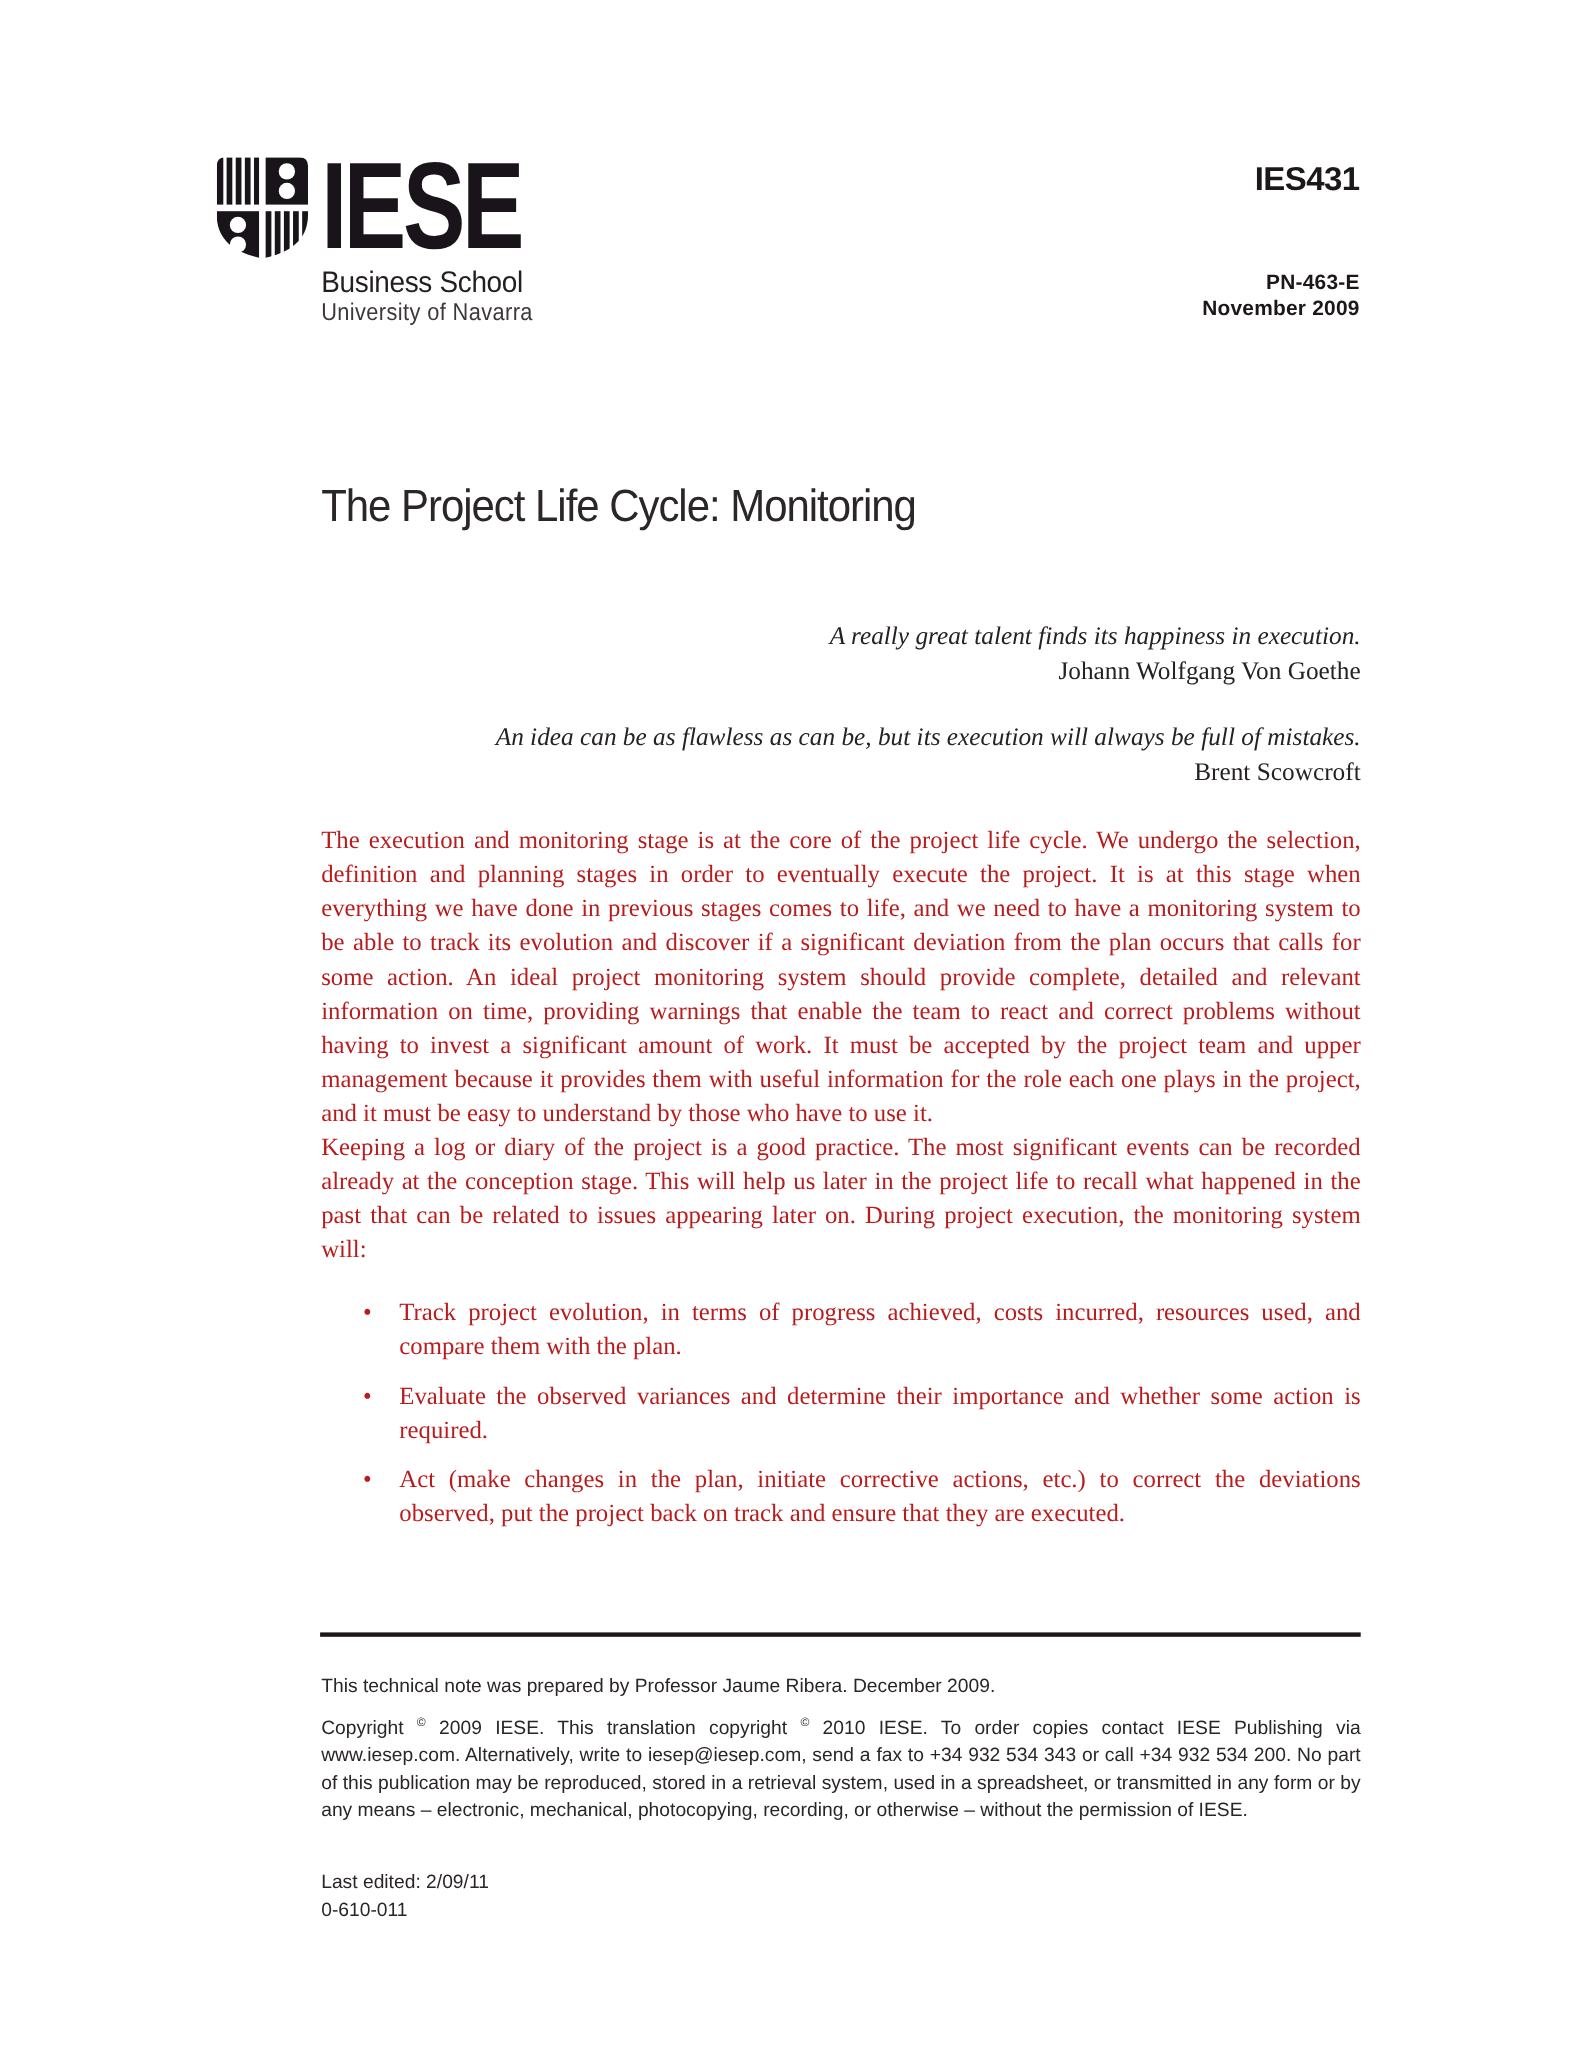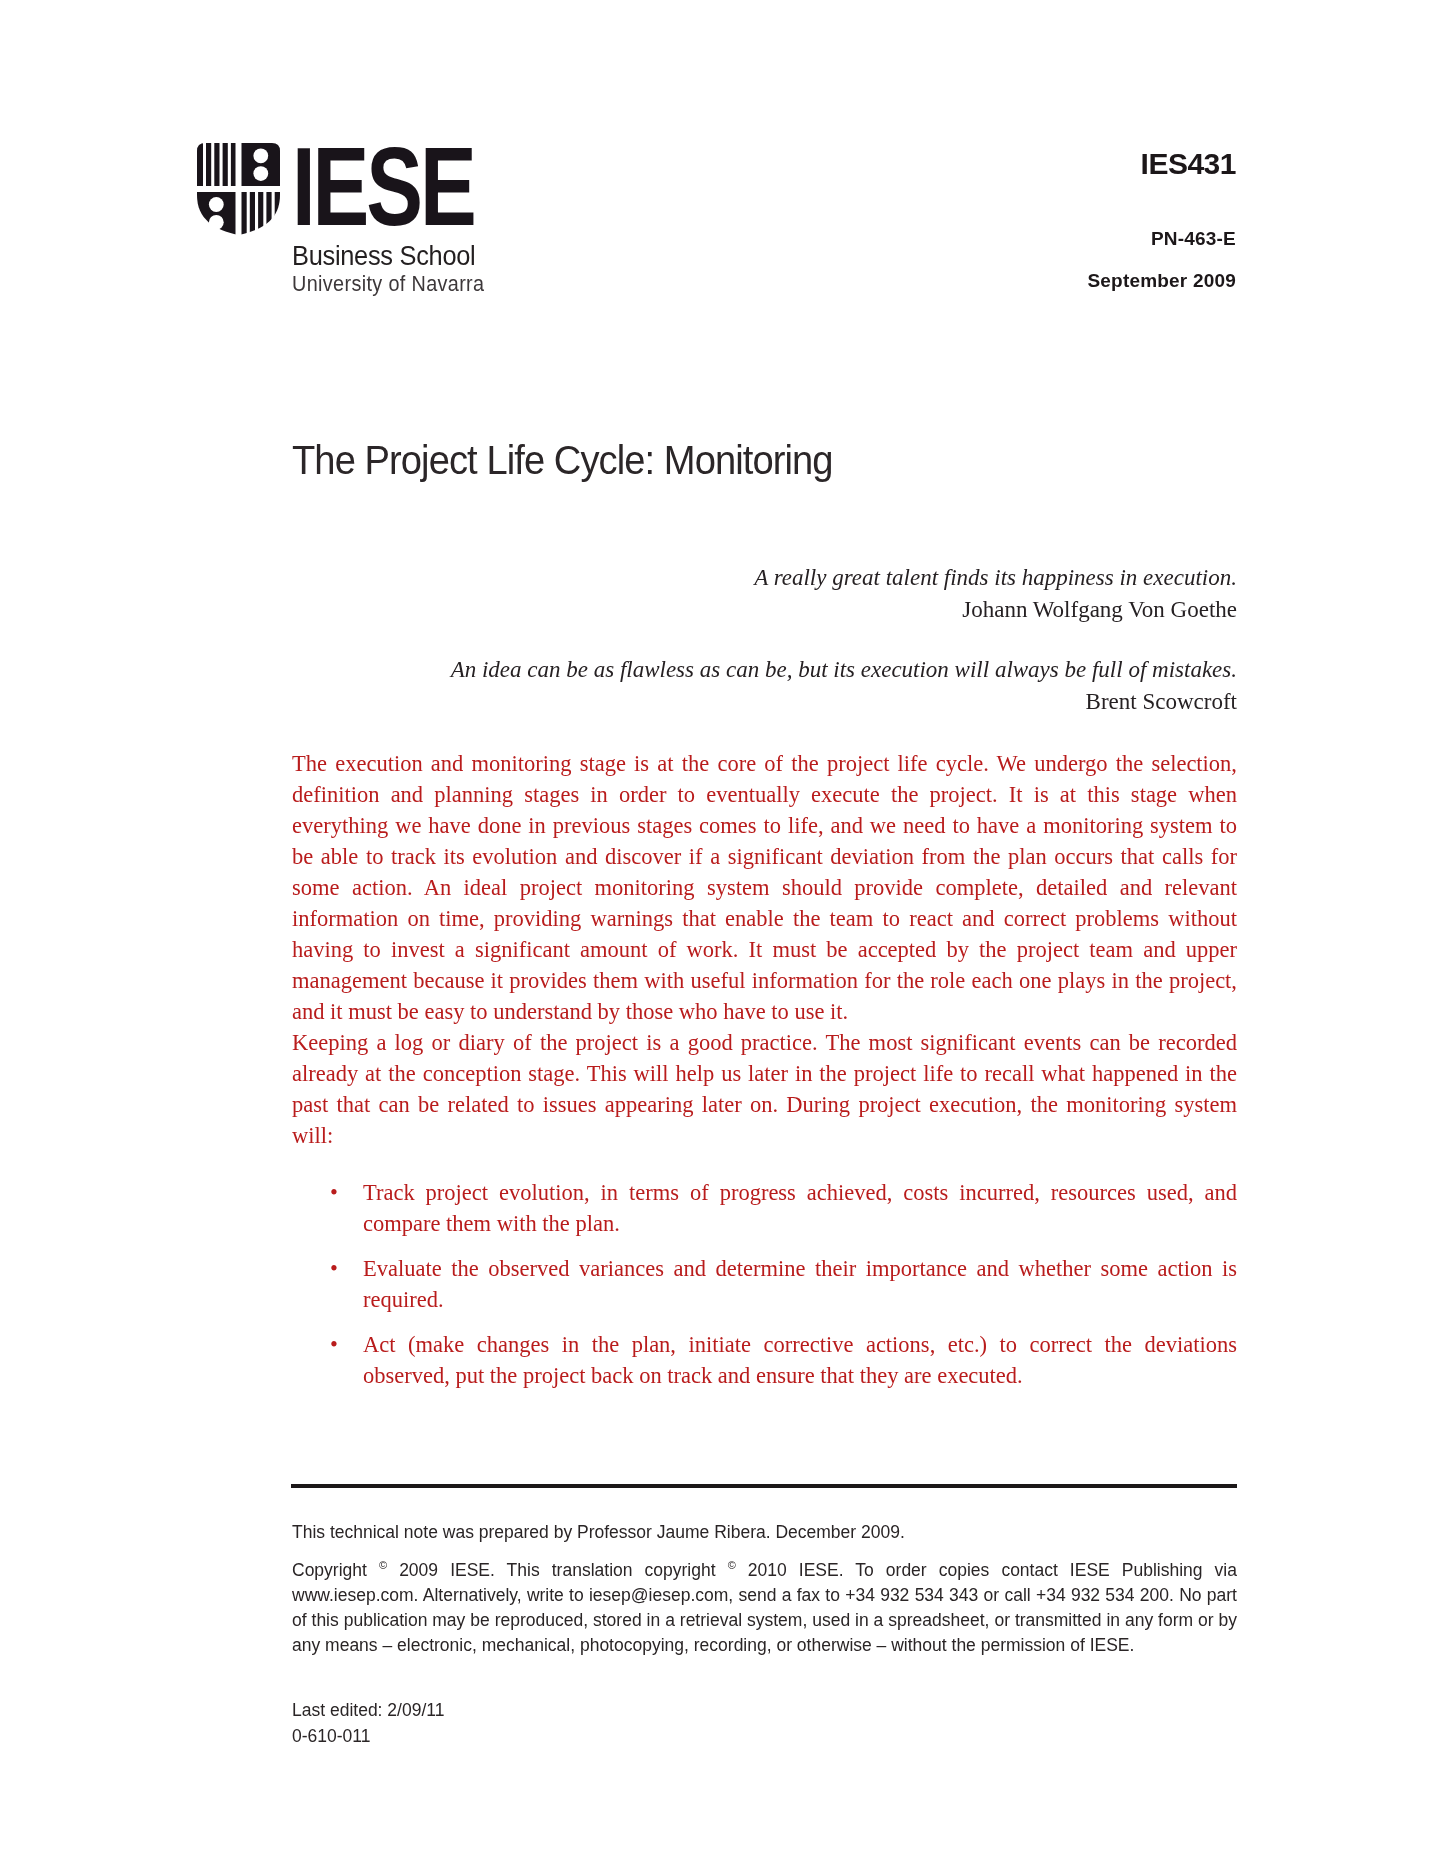--- a/index.html
+++ b/index.html
@@ -24,21 +24,21 @@
     margin-top:12px; font-size:27px; font-weight:400; line-height:28px; letter-spacing:-0.3px;
     transform:scaleX(0.94); transform-origin:0 0; white-space:nowrap; color:#231f20;
   }
   .brand-univ {
     margin-top:2px; font-size:22px; font-weight:400; line-height:24px; letter-spacing:0.4px;
     transform:scaleX(0.90); transform-origin:0 0; white-space:nowrap; color:#3d383a;
   }
   .hdr-right { position:absolute; right:209px; top:147px; width:400px; text-align:right;
     font-family:"Liberation Sans", sans-serif; color:#1c1719; }
   .doc-code { font-size:30px; font-weight:700; letter-spacing:-0.5px; }
-  .ref-code { position:absolute; right:0; top:81px; font-size:19px; font-weight:700; letter-spacing:0.2px; }
+  .ref-code { position:absolute; right:0; top:100px; font-size:19px; font-weight:700; letter-spacing:0.2px; }
   .doc-date { position:absolute; right:0; top:123px; font-size:19px; font-weight:700; letter-spacing:0.2px; }
 
   
   .title {
     position:absolute; left:292px; top:437px; width:1000px;
     font-family:"Liberation Sans", sans-serif; font-weight:400;
     font-size:41px; letter-spacing:-1px; color:#2b2628;
     transform:scaleX(0.93); transform-origin:0 0; white-space:nowrap;
   }
 
@@ -104,21 +104,21 @@
 
   <div class="brand">
     <div class="brand-word">IESE</div>
     <div class="brand-school">Business School</div>
     <div class="brand-univ">University of Navarra</div>
   </div>
 
   <div class="hdr-right">
     <div class="doc-code">IES431</div>
     <div class="ref-code">PN-463-E</div>
-    <div class="doc-date">September 2009</div>
+    <div class="doc-date">November 2009</div>
   </div>
 
   <h1 class="title">The Project Life Cycle: Monitoring</h1>
 
   <div class="quotes">
     <div class="quote">
       <div class="quote-text">A really great talent finds its happiness in execution.</div>
       <div class="quote-author">Johann Wolfgang Von Goethe</div>
     </div>
     <div class="quote">

